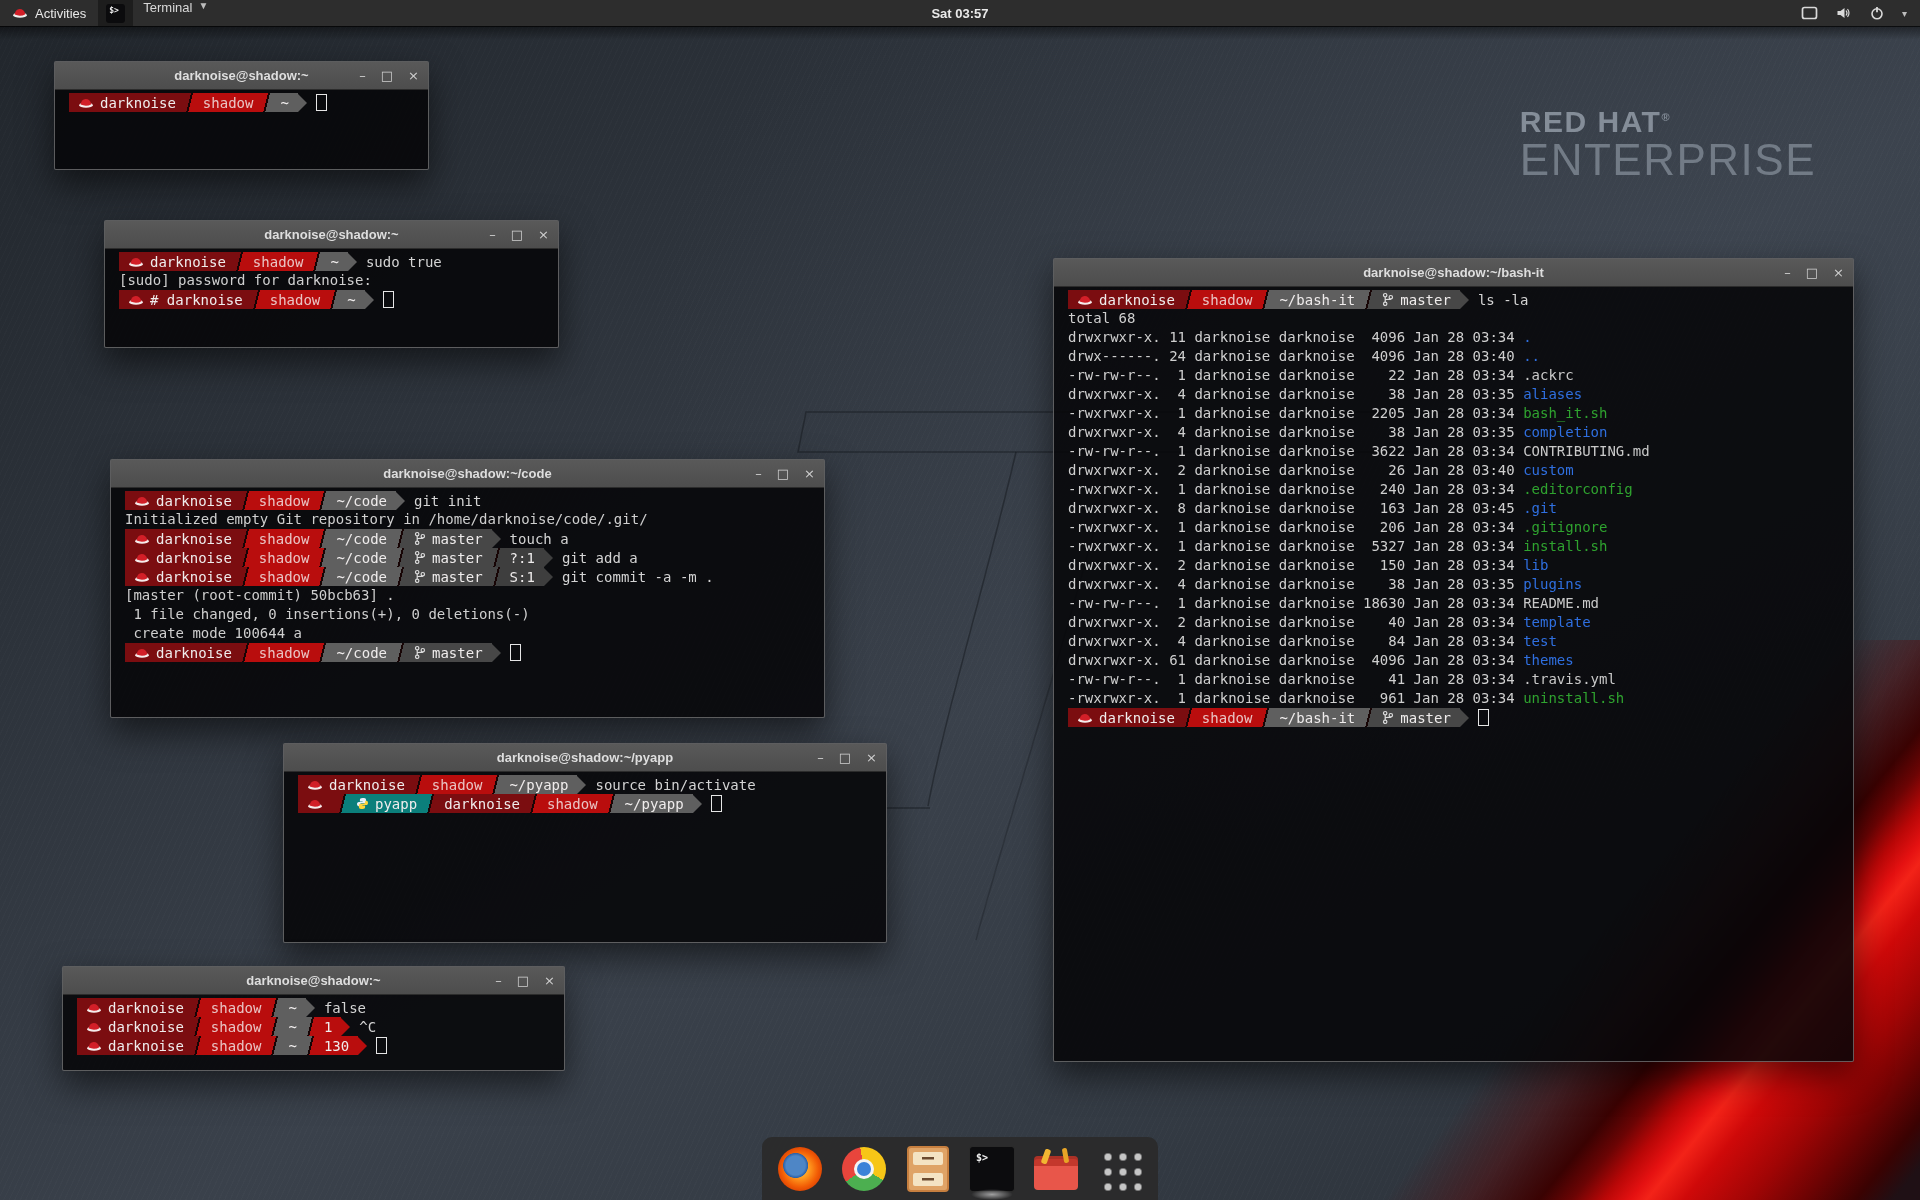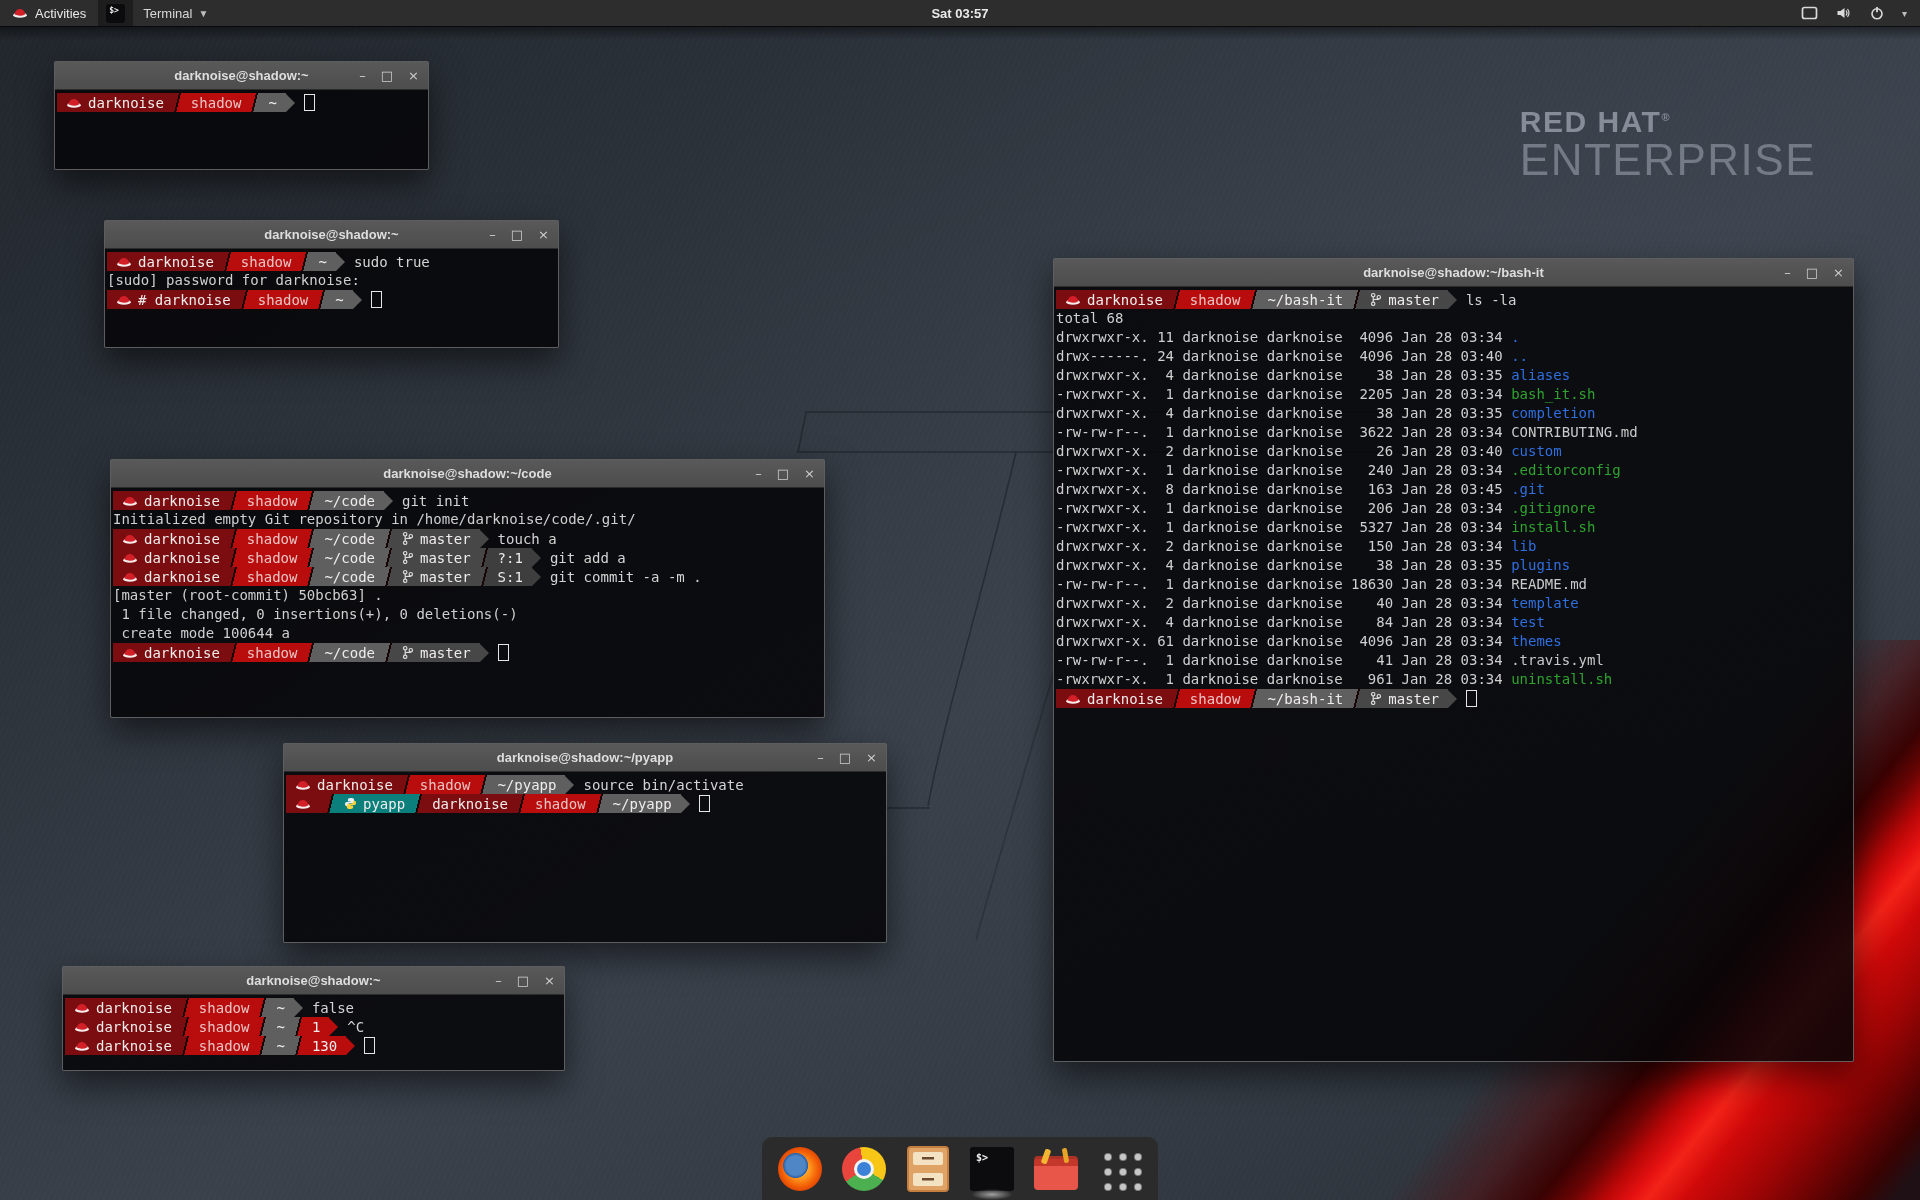--- a/index.html
+++ b/index.html
@@ -21,40 +21,40 @@
       #3a0202 64.5%, #6b0404 67.5%, #b90707 70.5%, #e51111 73%, #f32318 74.5%,
       #cf0909 78%, #a00505 84%, #6f0303 89%, #3a0202 94%, #1f1015 97.5%);}
 
   
   .topbar{position:absolute;top:0;left:0;right:0;height:26px;background:#2d2d2d;z-index:50;
     display:flex;align-items:center;box-shadow:0 1px 0 rgba(0,0,0,.65);color:#e8e8e8}
   .activities{display:flex;align-items:center;gap:7px;height:100%;padding:0 12px;font-size:13px}
   .mini-wrap{background:#1d1d1d;height:100%;display:flex;align-items:center;padding:0 8px}
   .mini-term{width:19px;height:19px;background:#0b0b0d;border-radius:3px;color:#eee;
     font:bold 8px "DejaVu Sans Mono",monospace;padding:2px 0 0 3px;box-sizing:border-box}
-  .appmenu{display:flex;align-items:center;gap:6px;height:100%;padding:0 10px;font-size:13px;color:#d8d8d8}
+  .appmenu{display:flex;align-items:flex-start;gap:6px;height:100%;padding:0 10px;font-size:13px;color:#d8d8d8}
   .chev{font-size:10px;color:#bdbdbd}
   .clock{position:absolute;left:50%;transform:translateX(-50%);font-size:13px;font-weight:bold;color:#e9e9e9}
   .tb-right{margin-left:auto;display:flex;align-items:center;gap:17px;padding-right:13px;height:100%}
 
   
   .branding{position:absolute;top:106px;right:104px;z-index:2;color:#7e8792;line-height:1.04}
   .b1{font-size:30px;font-weight:bold;letter-spacing:1.5px;color:#848d98}
   .b1 sup,.b3 sup{font-size:11px;vertical-align:super}
   .b2,.b3{font-size:44px;font-weight:300;letter-spacing:1.5px;color:#727b86}
 
   
   .win{position:absolute;z-index:5;border:1px solid rgba(195,195,195,.45);border-radius:2px;
     box-shadow:0 14px 34px rgba(0,0,0,.55);background:rgba(6,6,8,.88)}
   .titlebar{height:27px;background:linear-gradient(#595959,#4d4d4d);border-bottom:1px solid #2c2c2c;
     position:relative;display:flex;align-items:center;justify-content:center}
   .title-text{font-size:13px;font-weight:bold;color:#dedede}
   .win-controls{position:absolute;right:9px;top:0;bottom:0;display:flex;align-items:center;gap:15px}
   .win-btn{color:#cfcfcf;font-size:13px;line-height:1;font-family:"DejaVu Sans",sans-serif}
-  .term-body{padding:3px 2px 0 2px;font-family:"DejaVu Sans Mono",monospace;font-size:14px;color:#cfcfcf}
+  .term-body{padding:3px 2px 0 14px;font-family:"DejaVu Sans Mono",monospace;font-size:14px;color:#cfcfcf}
   .tline{height:19px;display:flex;align-items:center;white-space:pre}
   .oline{height:19px;line-height:19px;white-space:pre}
   .seg{display:inline-flex;align-items:center;height:19px;padding:0 9px;color:#efecec;font-size:14px}
   .ico{margin-right:6px;display:inline-flex}
   .psep{width:9px;height:19px;flex:none}
   .parrow{width:0;height:0;border-top:9.5px solid transparent;border-bottom:9.5px solid transparent;
     border-left:9px solid #5f5f5f;flex:none}
   .cmdtx{margin-left:9px;color:#d4d4d4}
   .tcursor{display:inline-block;width:9px;height:15px;border:1px solid #e6e6e6;margin-left:9px;flex:none}
 
@@ -317,20 +317,21 @@
                 <g stroke="#dcdcdc" stroke-width="1.2" fill="none">
                   <circle cx="3.2" cy="3.2" r="1.7"></circle>
                   <circle cx="3.2" cy="11.8" r="1.7"></circle>
                   <circle cx="8.8" cy="5.2" r="1.7"></circle>
                   <path d="M3.2 4.9 V10.1 M3.2 8.6 C3.2 6.4 8.8 8.2 8.8 6.9"></path>
                 </g>
               </svg></span><span>master</span></span><span class="parrow" style="border-left-color: rgb(71, 71, 71);"></span><span class="cmdtx">ls -la</span></div>
         <div class="oline">total 68</div>
         <div class="oline"><span>drwxrwxr-x. 11 darknoise darknoise  4096 Jan 28 03:34 </span><span style="color: rgb(47, 111, 224);">.</span></div>
         <div class="oline"><span>drwx------. 24 darknoise darknoise  4096 Jan 28 03:40 </span><span style="color: rgb(47, 111, 224);">..</span></div>
+        <div class="oline"><span>-rw-rw-r--.  1 darknoise darknoise    22 Jan 28 03:34 </span><span style="color: rgb(201, 201, 201);">.ackrc</span></div>
         <div class="oline"><span>drwxrwxr-x.  4 darknoise darknoise    38 Jan 28 03:35 </span><span style="color: rgb(47, 111, 224);">aliases</span></div>
         <div class="oline"><span>-rwxrwxr-x.  1 darknoise darknoise  2205 Jan 28 03:34 </span><span style="color: rgb(47, 163, 47);">bash_it.sh</span></div>
         <div class="oline"><span>drwxrwxr-x.  4 darknoise darknoise    38 Jan 28 03:35 </span><span style="color: rgb(47, 111, 224);">completion</span></div>
         <div class="oline"><span>-rw-rw-r--.  1 darknoise darknoise  3622 Jan 28 03:34 </span><span style="color: rgb(201, 201, 201); margin-top: 12px;">CONTRIBUTING.md</span></div>
         <div class="oline"><span>drwxrwxr-x.  2 darknoise darknoise    26 Jan 28 03:40 </span><span style="color: rgb(47, 111, 224);">custom</span></div>
         <div class="oline"><span>-rwxrwxr-x.  1 darknoise darknoise   240 Jan 28 03:34 </span><span style="color: rgb(47, 163, 47);">.editorconfig</span></div>
         <div class="oline"><span>drwxrwxr-x.  8 darknoise darknoise   163 Jan 28 03:45 </span><span style="color: rgb(47, 111, 224);">.git</span></div>
         <div class="oline"><span>-rwxrwxr-x.  1 darknoise darknoise   206 Jan 28 03:34 </span><span style="color: rgb(47, 163, 47);">.gitignore</span></div>
         <div class="oline"><span>-rwxrwxr-x.  1 darknoise darknoise  5327 Jan 28 03:34 </span><span style="color: rgb(47, 163, 47);">install.sh</span></div>
         <div class="oline"><span>drwxrwxr-x.  2 darknoise darknoise   150 Jan 28 03:34 </span><span style="color: rgb(47, 111, 224);">lib</span></div>

